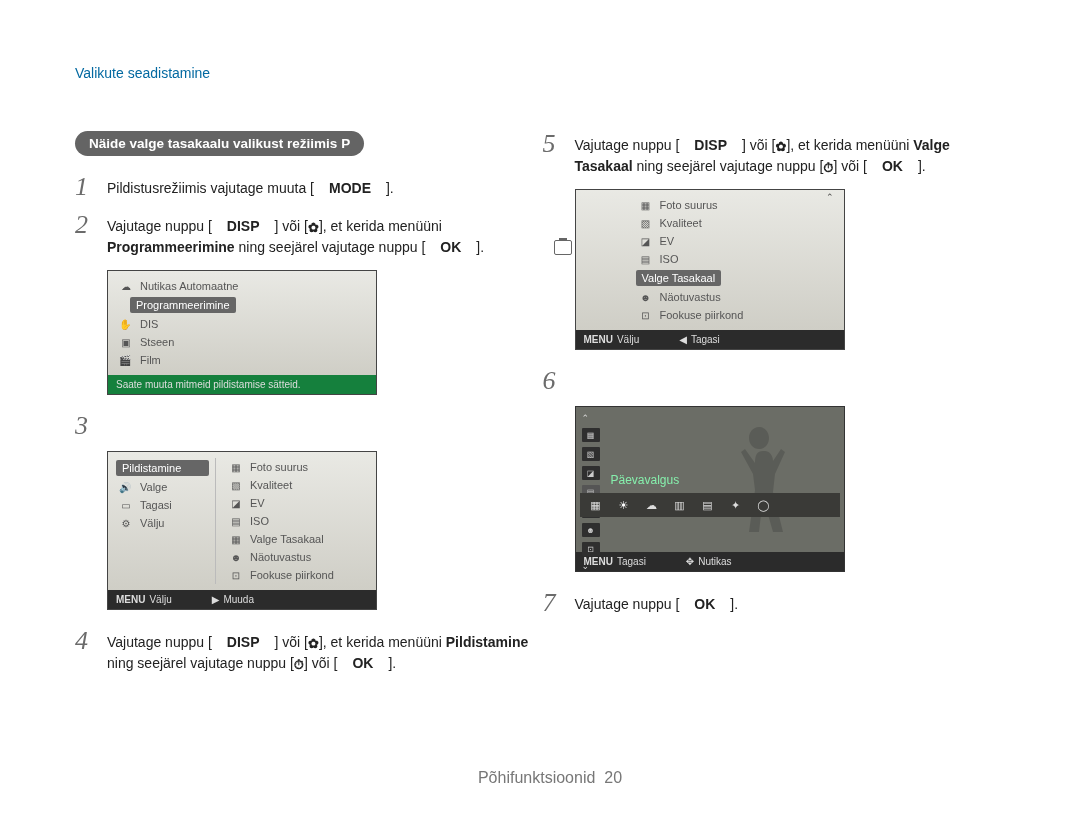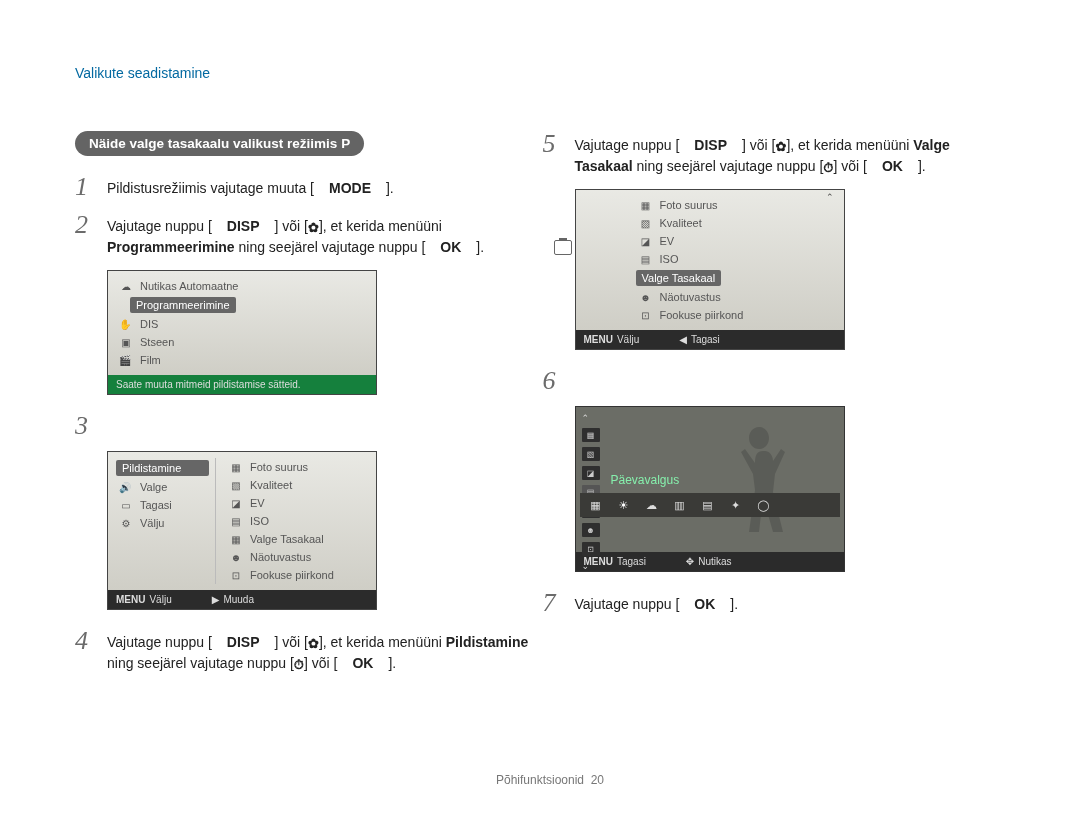--- a/index.html
+++ b/index.html
@@ -185,21 +185,21 @@
     color: #ddd;
     display:inline-flex;align-items:center;justify-content:center;
     font-size:11px;
   }
 
   .page-footer {
     position: absolute;
     bottom: 28px;
     left: 0; right: 0;
     text-align: center;
-    font-size: 12px;
+    font-size: 16px;
     color: #777;
     margin-left: 20px;
   }
   .arrow-up::before { content:"⌃"; }
   .arrow-down::before { content:"⌄"; }
   .cam-outline {
     position:absolute;
     left:-22px; top:50px;
     width:18px;height:15px;
     border:1px solid #666;

